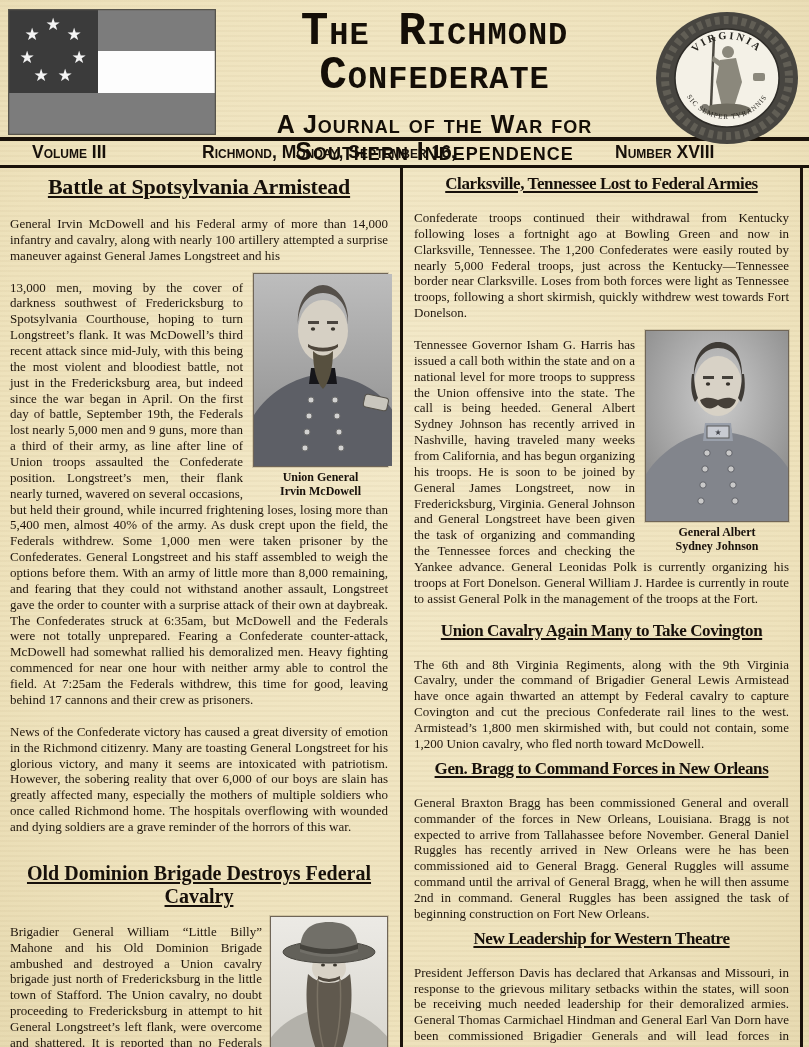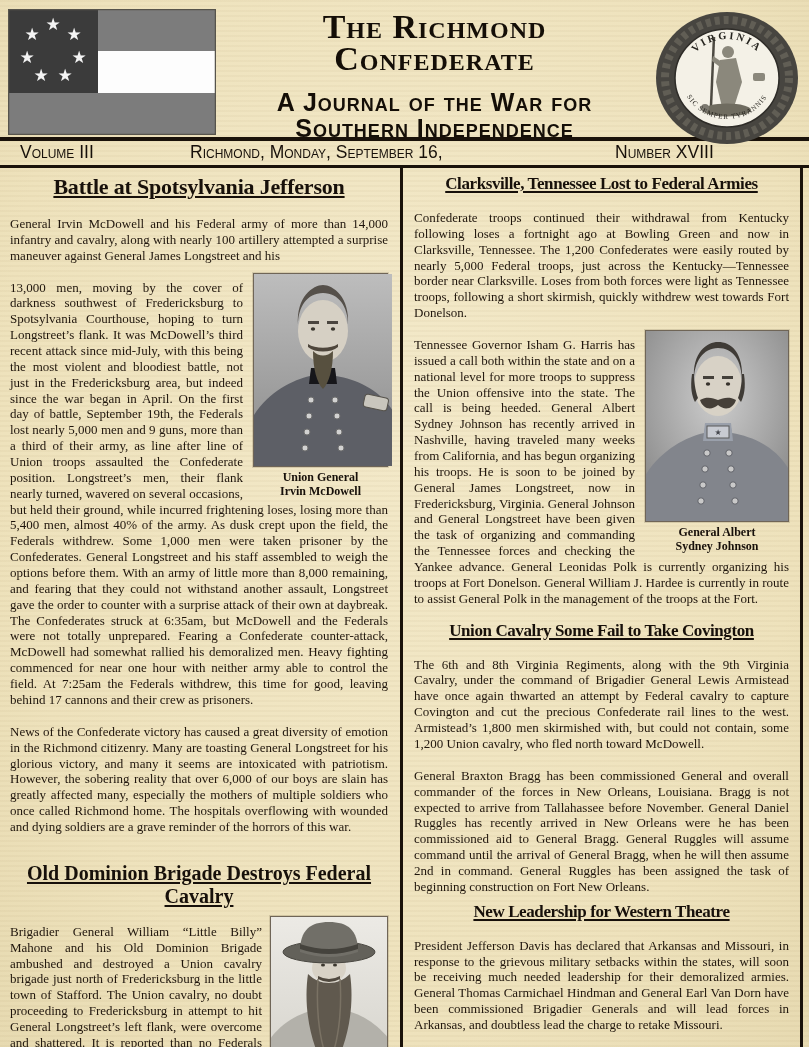--- a/index.html
+++ b/index.html
@@ -17,37 +17,37 @@
   }
   
   .masthead{
     display:flex;align-items:flex-start;
     padding:9px 8px 0 8px;height:128px;
     border-bottom:4px solid #1a120a;
   }
   .flag-wrap{width:208px;flex:0 0 208px;}
   .title-block{flex:1;text-align:center;padding-top:2px;}
   .np-title{
-    font-family:Liberation Serif, serif;
+    font-family:Liberation Mono, monospace;
     font-variant:small-caps;font-weight:700;
-    font-size:34px;line-height:0.95;letter-spacing:1px;color:#140e07;
+    font-size:46px;line-height:0.95;letter-spacing:1px;color:#140e07;
   }
   .np-subtitle{
     font-family:"Liberation Sans",sans-serif;
     font-variant:small-caps;font-weight:700;
     font-size:25px;line-height:1.05;letter-spacing:1px;color:#140e07;
     margin-top:13px;
   }
   .seal-wrap{width:148px;flex:0 0 148px;}
   
   .dateline{
     display:flex;align-items:center;
     font-family:"Liberation Sans",sans-serif;
-    font-variant:small-caps;font-weight:400;font-size:17.5px;color:#17100a;
-    padding:1px 24px 2px 20px;
+    font-variant:small-caps;font-weight:700;font-size:17.5px;color:#17100a;
+    padding:1px 24px 2px 32px;
     border-bottom:3px solid #1a120a;
   }
   .dateline .dl-left{width:170px;text-align:left;}
   .dateline .dl-center{flex:1;text-align:left;}
   .dateline .dl-right{width:170px;text-align:left;}
   
   .columns{display:flex;align-items:stretch;height:885px;padding-right:6px;}
   .col-left{width:400px;flex:0 0 400px;padding:3px 12px 0 10px;box-sizing:border-box;}
   .col-right{
     flex:1;border-left:3px solid #1a120a;border-right:3px solid #1a120a;
@@ -142,21 +142,21 @@
     <span class="dl-left">Volume III</span>
     <span class="dl-center">Richmond, Monday, September 16,</span>
     <span class="dl-right">Number XVIII</span>
   </div>
 
   <main class="columns">
 
     <section class="col-left">
 
       <article>
-        <h2 class="h-left-1">Battle at Spotsylvania Jefferson</h2>
+        <h2 class="h-left-1">Battle at Spotsylvania Armistead</h2>
         <p class="body">General Irvin McDowell and his Federal army of more than 14,000 infantry and cavalry, along with nearly 100 artillery attempted a surprise maneuver against General James Longstreet and his</p>
 
         <figure class="photo-right" style="width:135px;">
           <div class="photo-frame">
             <svg width="138" height="192" viewBox="0 0 138 192">
               <defs>
                 <linearGradient id="mgBg" x1="0" y1="0" x2="0" y2="1">
                   <stop offset="0" stop-color="#bdbdbd"></stop>
                     <stop offset="1" stop-color="#8a8a8a"></stop>
                 </linearGradient>
@@ -279,25 +279,26 @@
             <span>General Albert</span>
             <span>Sydney Johnson</span>
           </figcaption>
         </figure>
 
         <p class="body">Tennessee Governor Isham G. Harris has issued a call both within the state and on a national level for more troops to suppress the Union offensive into the state. The call is being heeded. General Albert Sydney Johnson has recently arrived in Nashville, having traveled many weeks from California, and has begun organizing his troops. He is soon to be joined by General James Longstreet, now in Fredericksburg, Virginia. General Johnson and General Longstreet have been given the task of organizing and commanding the Tennessee forces and checking the Yankee advance. General Leonidas Polk is currently organizing his troops at Fort Donelson. General William J. Hardee is currently in route to assist General Polk in the management of the troops at the Fort.</p>
         <div class="clear"></div>
       </article>
 
       <article>
-        <h2 class="h-right">Union Cavalry Some Fail to Take Covington</h2>
+        <h2 class="h-right">Union Cavalry Again Many to Take Covington</h2>
         <p class="body">The 6th and 8th Virginia Regiments, along with the 9th Virginia Cavalry, under the command of Brigadier General Lewis Armistead have once again thwarted an attempt by Federal cavalry to capture Covington and cut the precious Confederate rail lines to the west. Armistead’s 1,800 men skirmished with, but could not contain, some 1,200 Union cavalry, who fled north toward McDowell.</p>
       </article>
 
       <article>
+        <h2 class="h-right">Gen. Bragg to Command Forces in New Orleans</h2>
         <p class="body">General Braxton Bragg has been commissioned General and overall commander of the forces in New Orleans, Louisiana. Bragg is not expected to arrive from Tallahassee before November. General Daniel Ruggles has recently arrived in New Orleans were he has been commissioned aid to General Bragg. General Ruggles will assume command until the arrival of General Bragg, when he will then assume 2nd in command. General Ruggles has been assigned the task of beginning construction on Fort New Orleans.</p>
       </article>
 
       <article>
         <h2 class="h-right">New Leadership for Western Theatre</h2>
         <p class="body">President Jefferson Davis has declared that Arkansas and Missouri, in response to the grievous military setbacks within the states, will soon be receiving much needed leadership for their demoralized armies. General Thomas Carmichael Hindman and General Earl Van Dorn have been commissioned Brigadier Generals and will lead forces in Arkansas, and doubtless lead the charge to retake Missouri.</p>
       </article>
 
     </section>
   </main>

